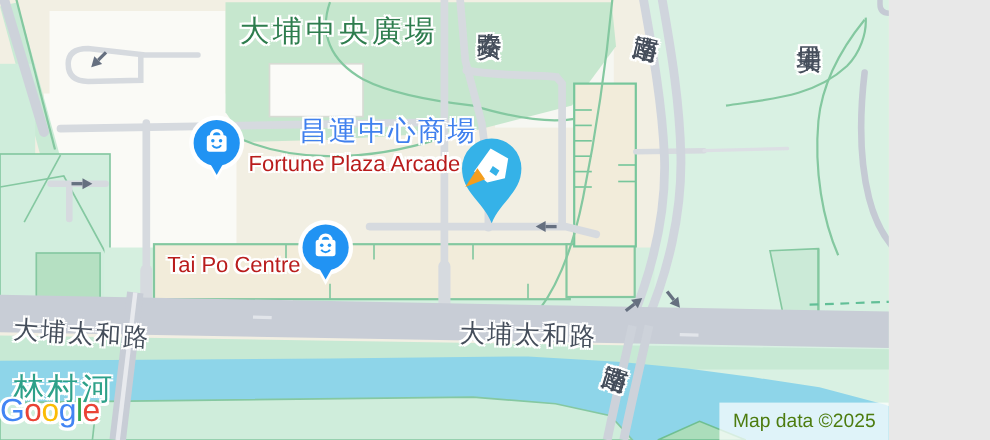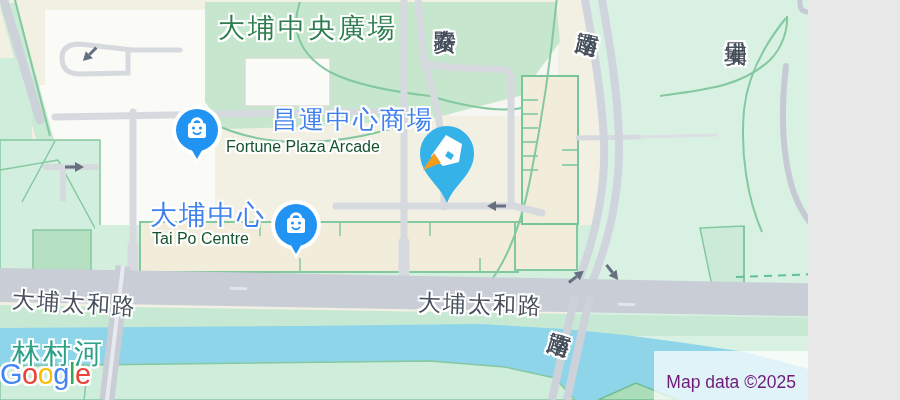--- a/index.html
+++ b/index.html
@@ -6,26 +6,26 @@
   #stage{position:relative;width:808px;height:400px;overflow:hidden;
          font-family:"Liberation Sans","DejaVu Sans",sans-serif;background:#F2EFE3;}
   #stage svg{position:absolute;left:0;top:0;}
   .lbl{position:absolute;white-space:nowrap;line-height:1.05;
        text-shadow:-2px -2px 0 #fff,2px -2px 0 #fff,-2px 2px 0 #fff,2px 2px 0 #fff,
                    0 -2px 0 #fff,0 2px 0 #fff,-2px 0 0 #fff,2px 0 0 #fff;}
   .street{color:#454E5B;font-size:23px;letter-spacing:2px;}
   .area{color:#2E7D4E;font-size:27px;letter-spacing:3px;}
   .water-lbl{color:#2EA189;font-size:28px;letter-spacing:3px;}
   .poi-zh{color:#4080EE;letter-spacing:2px;}
-  .poi-en{color:#14532d;font-size:16px;}
+  .poi-en{color:#b91c1c;font-size:20px;}
   .vert{writing-mode:vertical-rl;text-orientation:upright;letter-spacing:0;}
   .vert.street{letter-spacing:0;}
   
-  #attribution{position:absolute;right:0;bottom:0;padding:21px 12px 7px 12px;
-    background:rgba(255,255,255,0.72);color:#701a75;font-size:17.5px;}
+  #attribution{position:absolute;right:0;bottom:0;padding:6px 12px 7px 12px;
+    background:rgba(255,255,255,0.72);color:#4d7c0f;font-size:17.5px;}
   
   #google-logo{position:absolute;left:0;top:358px;font-size:29px;font-weight:500;
     letter-spacing:-0.5px;
     text-shadow:-2px -2px 0 #fff,2px -2px 0 #fff,-2px 2px 0 #fff,2px 2px 0 #fff,
                 0 -2px 0 #fff,0 2px 0 #fff,-2px 0 0 #fff,2px 0 0 #fff;}
   .gl-0,.gl-3{color:#4285F4;} .gl-1,.gl-5{color:#EA4335;}
   .gl-2{color:#FBBC05;} .gl-4{color:#34A853;}
 </style>
 </head>
 <body>
@@ -171,21 +171,20 @@
   <div class="lbl street vert" style="left:433px;top:12px;">安泰路</div>
 
   <div class="lbl street vert" style="left:582px;top:16px;transform:rotate(13deg);transform-origin:top center;">南運路</div>
 
   <div class="lbl street vert" style="left:724px;top:24px;">安埔里</div>
 
   <div class="lbl poi-zh" style="left:228px;top:106px;font-size:25px;margin-left:44px;">昌運中心商場</div>
   <div class="lbl poi-en" style="left:226px;top:139px;">Fortune Plaza Arcade</div>
 
 
-  <div class="lbl poi-zh" style="left:150px;top:201px;font-size:27px;">大埔中心</div>
   <div class="lbl poi-en" style="left:136px;top:231px;margin-left:16px;">Tai Po Centre</div>
 
   <div class="lbl street" style="left:12px;top:287px;transform:rotate(3.5deg);transform-origin:left center;">大埔太和路</div>
 
   <div class="lbl street" style="left:418px;top:292px;transform:rotate(1.5deg);">大埔太和路</div>
 
   <div class="lbl water-lbl" style="left:12px;top:339px;">林村河</div>
 
   <div class="lbl street vert" style="left:556px;top:317px;transform:rotate(17deg);transform-origin:top center;">南運路</div>
 

